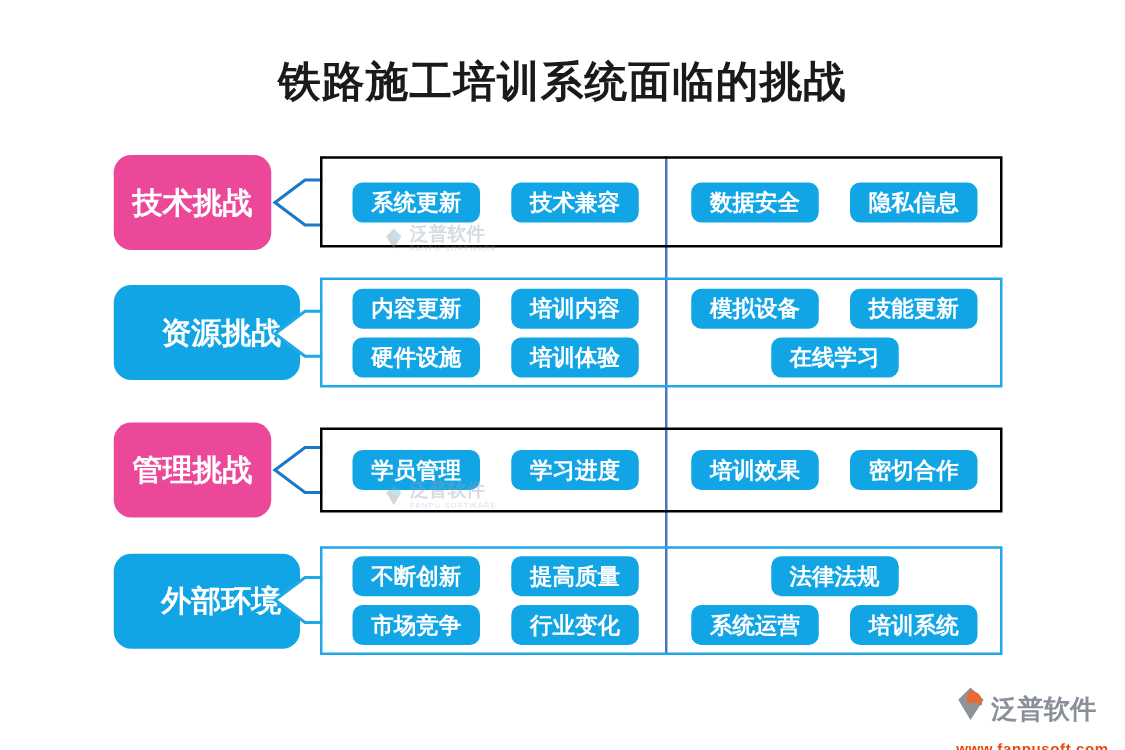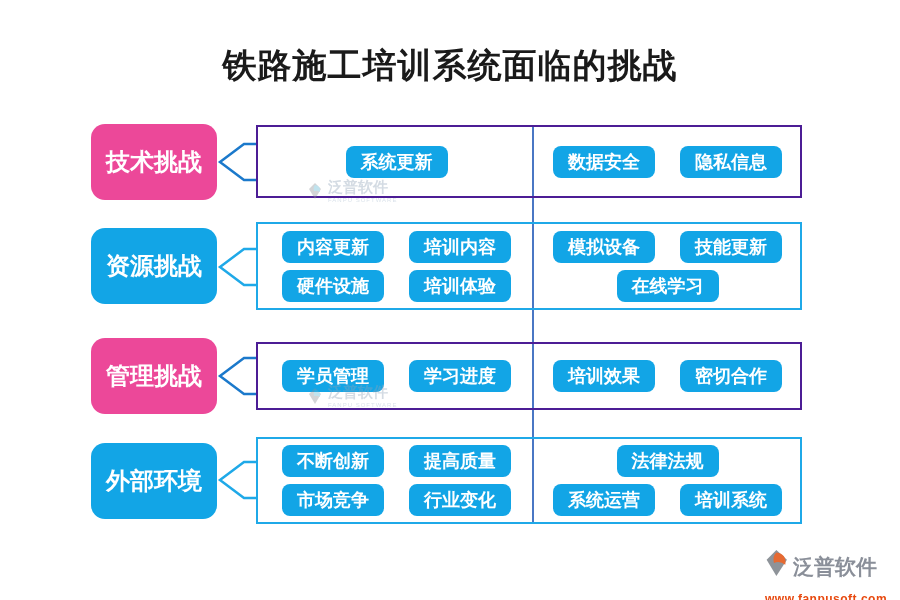--- a/index.html
+++ b/index.html
@@ -19,32 +19,32 @@
     background:#4a77c4;
   }
   
   .cat{
     position:absolute;left:91px;width:126px;height:76px;border-radius:14px;
     display:flex;align-items:center;justify-content:center;
     color:#ffffff;font-weight:bold;font-size:24px;
     font-family:"Liberation Serif",serif;
   }
   .cat.dark{background:#ec4899;}
-  .cat.light{background:#12a5e6;}
+  .cat.light{background:#12a5e6;padding-left:23px;}
   
   .arrow{position:absolute;left:217px;width:41px;height:42px;}
   .arrow path{fill:#ffffff;stroke-width:2.5;}
   .arrow.dark path{stroke:#1b79cb;}
   .arrow.light path{stroke:#1fa9e8;}
   
   .box{
     position:absolute;left:256px;width:546px;box-sizing:border-box;
     display:flex;
   }
-  .box.dark{border:2px solid #4c1d95;}
+  .box.dark{border:2px solid #000000;}
   .box.light{border:2px solid #1fa9e8;}
   .half{
     display:flex;flex-direction:column;justify-content:center;
     align-items:center;gap:7px;
   }
   .half.l{width:277px;}
   .half.r{width:265px;}
   .row{display:flex;gap:25px;}
   .btn{
     width:102px;height:32px;border-radius:8px;background:#12a5e6;
@@ -88,20 +88,21 @@
 
 <section class="g1">
   <div class="cat dark">技术挑战</div>
   <svg class="arrow dark" viewBox="0 0 41 42">
     <path d="M41 3 H27 L3 21 L27 39 H41"></path>
   </svg>
   <div class="box dark">
     <div class="half l">
       <div class="row">
         <div class="btn">系统更新</div>
+        <div class="btn">技术兼容</div>
       </div>
     </div>
     <div class="half r">
       <div class="row">
         <div class="btn">数据安全</div>
         <div class="btn">隐私信息</div>
       </div>
     </div>
   </div>
 </section>

